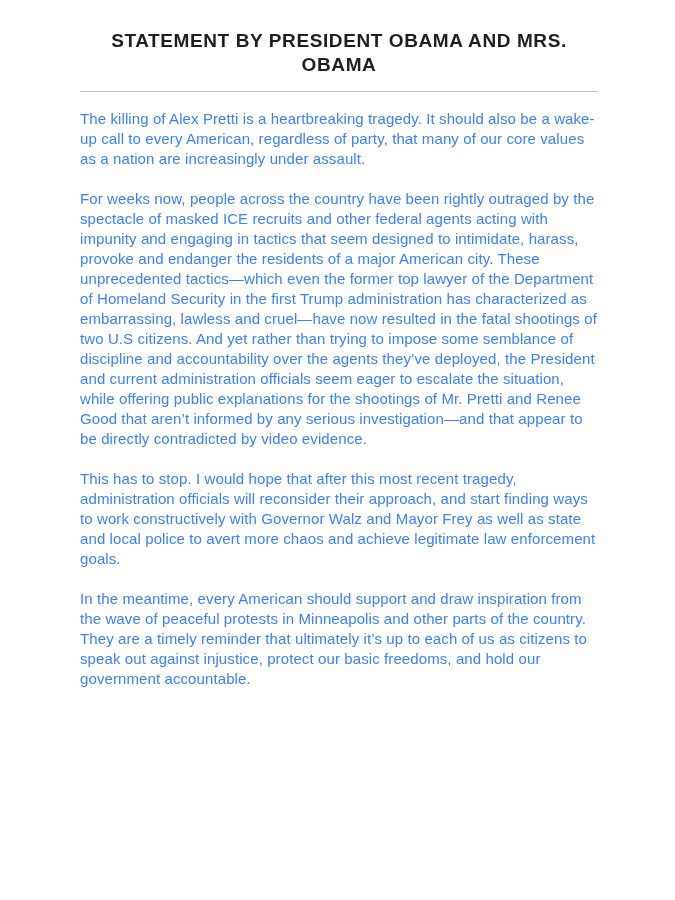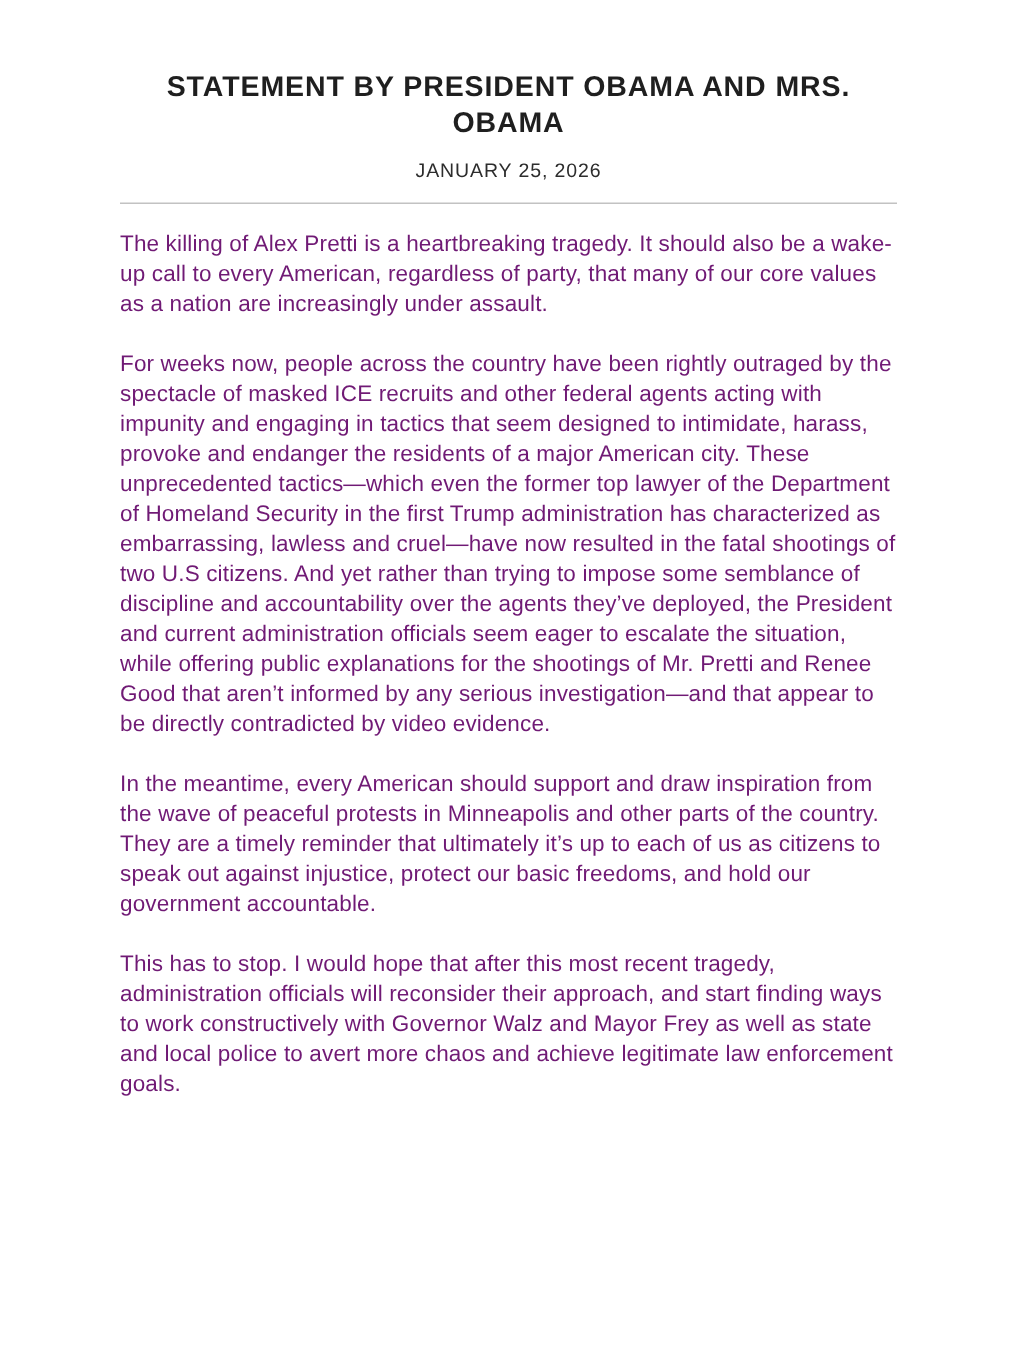--- a/index.html
+++ b/index.html
@@ -11,21 +11,21 @@
   body {
     width: 675px;
     height: 900px;
     font-family: "Liberation Sans", sans-serif;
     overflow: hidden;
   }
   .page {
     width: 675px;
     height: 900px;
     background: #ffffff;
-    padding: 47px 77px 0 80px;
+    padding: 29px 77px 0 80px;
   }
   .doc-header {
     text-align: center;
   }
   .doc-title {
     margin: 0;
     font-size: 19px;
     font-weight: 700;
     letter-spacing: 0.6px;
     color: #1f1f1f;
@@ -44,34 +44,33 @@
     border-top: 1px solid #c2c2c2;
     margin: 14px 0 0 0;
     width: 100%;
     height: 0;
   }
   .doc-body {
     margin-top: 17px;
     font-size: 15px;
     line-height: 20px;
     letter-spacing: 0.1px;
-    color: #701a75;
+    color: #3b82f6;
   }
   .doc-body p {
     margin: 0 0 20px 0;
   }
 </style>
 </head>
 <body>
 
 <div class="page">
   <div class="doc-header">
     <h1 class="doc-title">STATEMENT BY PRESIDENT OBAMA AND MRS. OBAMA</h1>
-    <div class="doc-date">JANUARY 25, 2026</div>
   </div>
   <hr class="doc-rule">
   <div class="doc-body">
       <p>The killing of Alex Pretti is a heartbreaking tragedy. It should also be a wake-up call to every American, regardless of party, that many of our core values as a nation are increasingly under assault.</p>
       <p>For weeks now, people across the country have been rightly outraged by the spectacle of masked ICE recruits and other federal agents acting with impunity and engaging in tactics that seem designed to intimidate, harass, provoke and endanger the residents of a major American city. These unprecedented tactics—which even the former top lawyer of the Department of Homeland Security in the first Trump administration has characterized as embarrassing, lawless and cruel—have now resulted in the fatal shootings of two U.S citizens. And yet rather than trying to impose some semblance of discipline and accountability over the agents they’ve deployed, the President and current administration officials seem eager to escalate the situation, while offering public explanations for the shootings of Mr. Pretti and Renee Good that aren’t informed by any serious investigation—and that appear to be directly contradicted by video evidence.</p>
+      <p>This has to stop. I would hope that after this most recent tragedy, administration officials will reconsider their approach, and start finding ways to work constructively with Governor Walz and Mayor Frey as well as state and local police to avert more chaos and achieve legitimate law enforcement goals.</p>
       <p>In the meantime, every American should support and draw inspiration from the wave of peaceful protests in Minneapolis and other parts of the country. They are a timely reminder that ultimately it’s up to each of us as citizens to speak out against injustice, protect our basic freedoms, and hold our government accountable.</p>
-      <p>This has to stop. I would hope that after this most recent tragedy, administration officials will reconsider their approach, and start finding ways to work constructively with Governor Walz and Mayor Frey as well as state and local police to avert more chaos and achieve legitimate law enforcement goals.</p>
     </div>
 </div>
 
 </body></html>

